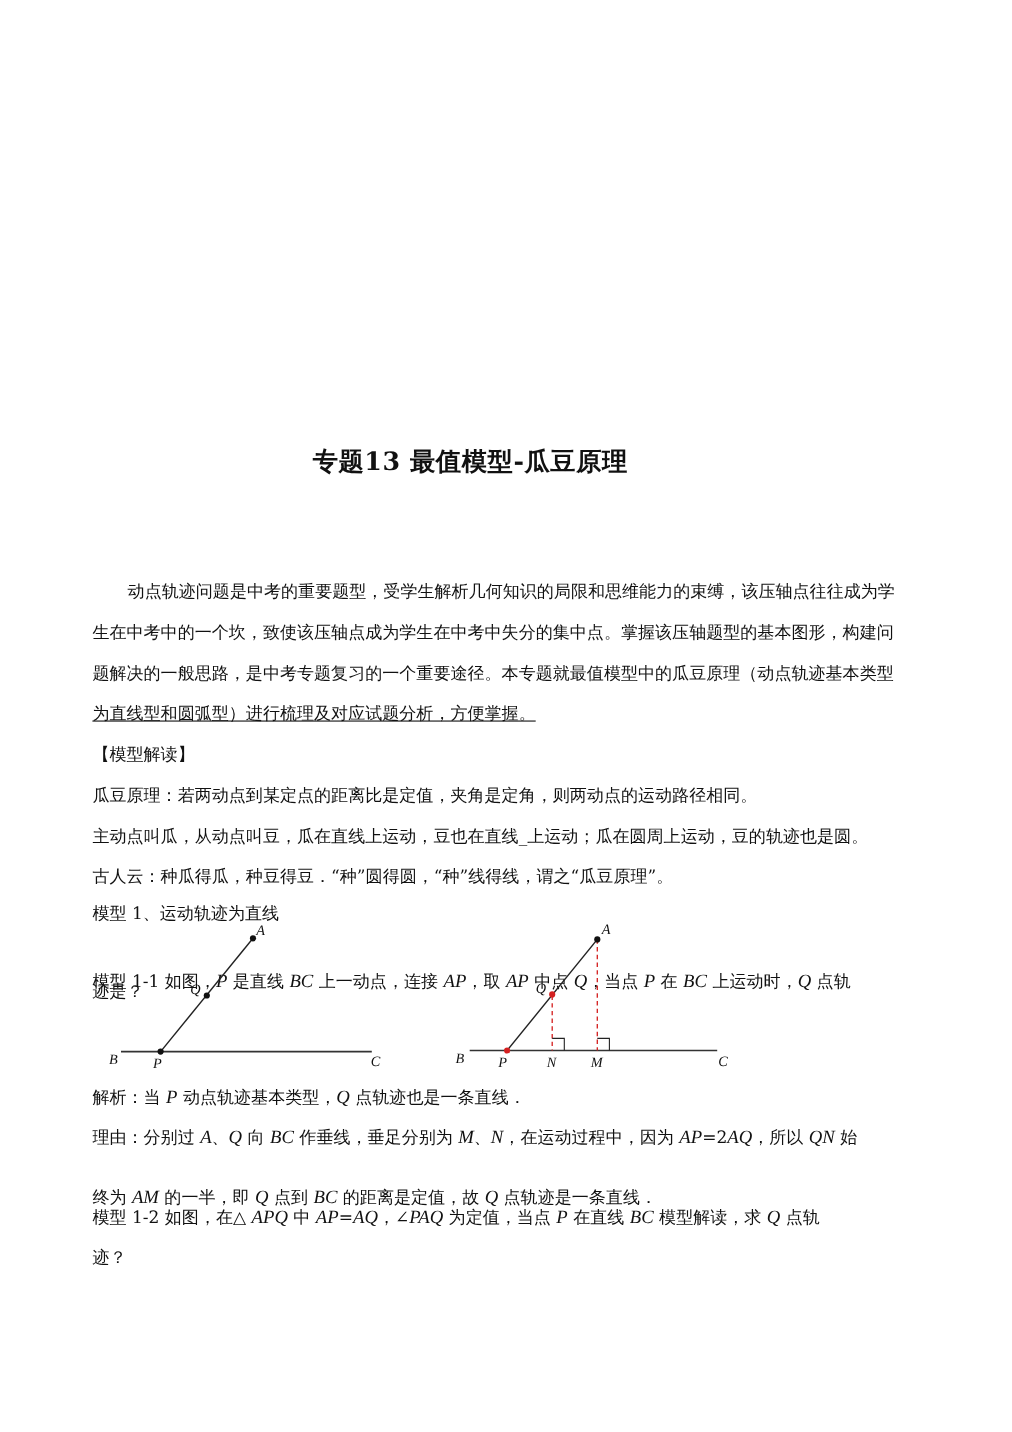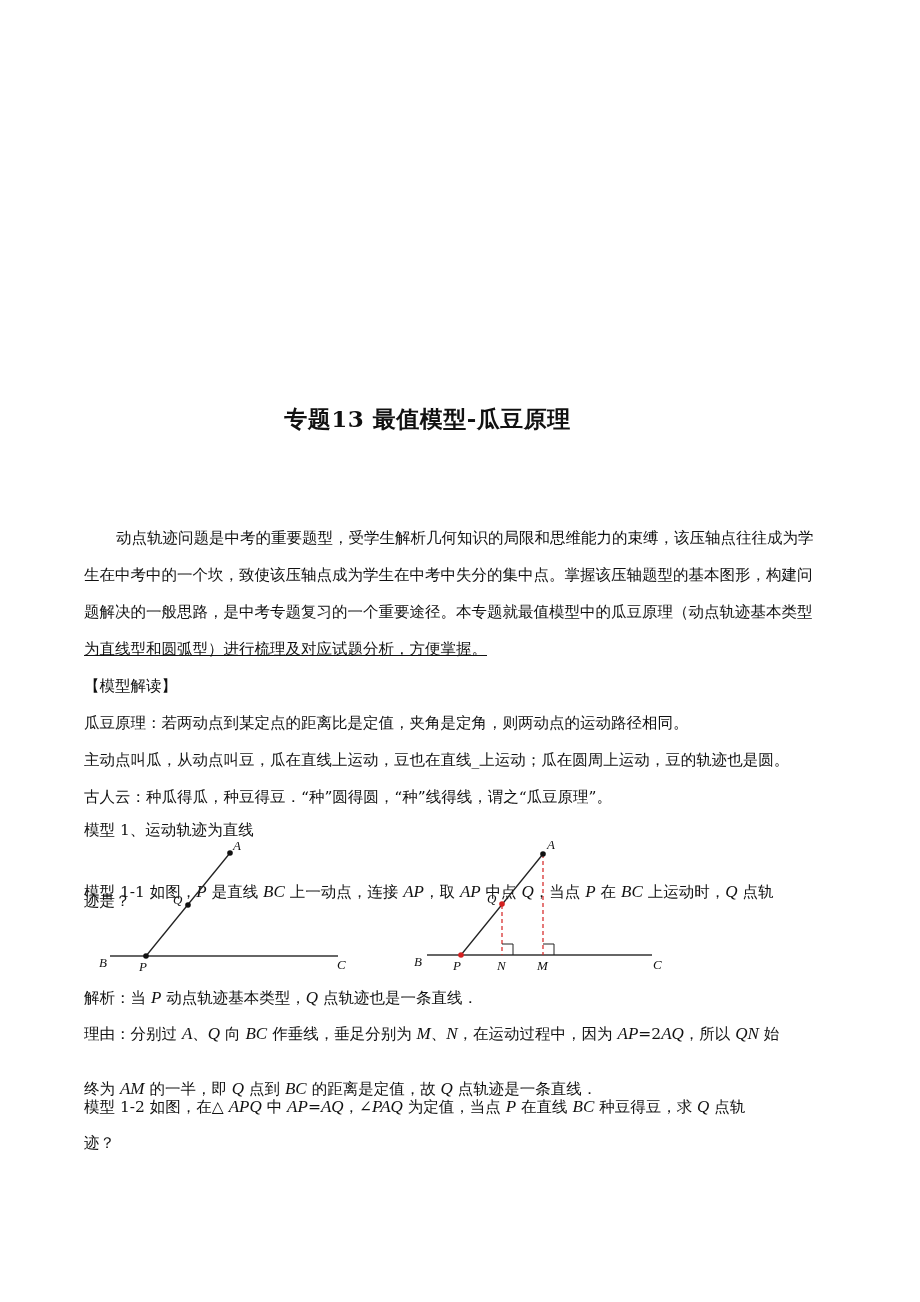--- a/index.html
+++ b/index.html
@@ -73,15 +73,15 @@
 
 <div class="line" style="top:988px;">
   <span class="b">解析：</span><span><span>当 </span><span class="i">P</span><span> 动点轨迹基本类型，</span><span class="i">Q</span><span> 点轨迹也是一条直线．</span></span>
 </div>
 <div class="line" style="top:1024px;">
   <span class="b">理由：</span><span><span>分别过 </span><span class="i">A</span><span>、</span><span class="i">Q</span><span> 向 </span><span class="i">BC</span><span> 作垂线，垂足分别为 </span><span class="i">M</span><span>、</span><span class="i">N</span><span>，在运动过程中，因为 </span><span class="i">AP</span><span>=2</span><span class="i">AQ</span><span>，所以 </span><span class="i">QN</span><span> 始</span></span>
 </div>
 <div class="line" style="top:1059px;margin-top:20px;"><span>终为 </span><span class="i">AM</span><span> 的一半，即 </span><span class="i">Q</span><span> 点到 </span><span class="i">BC</span><span> 的距离是定值，故 </span><span class="i">Q</span><span> 点轨迹是一条直线．</span></div>
 
 <div class="line" style="top:1097px;">
-  <span class="b">模型 1-2</span><span><span> 如图，在</span><span>△ </span><span class="i">APQ</span><span> 中 </span><span class="i">AP</span><span>=</span><span class="i">AQ</span><span>，∠</span><span class="i">PAQ</span><span> 为定值，当点 </span><span class="i">P</span><span> 在直线 </span><span class="i">BC</span><span> 种豆得豆，求 </span><span class="i">Q</span><span> 点轨</span></span>
+  <span class="b">模型 1-2</span><span><span> 如图，在</span><span>△ </span><span class="i">APQ</span><span> 中 </span><span class="i">AP</span><span>=</span><span class="i">AQ</span><span>，∠</span><span class="i">PAQ</span><span> 为定值，当点 </span><span class="i">P</span><span> 在直线 </span><span class="i">BC</span><span> 模型解读，求 </span><span class="i">Q</span><span> 点轨</span></span>
 </div>
 <div class="line" style="top:1133px;">迹？</div>
 
 </body></html>

